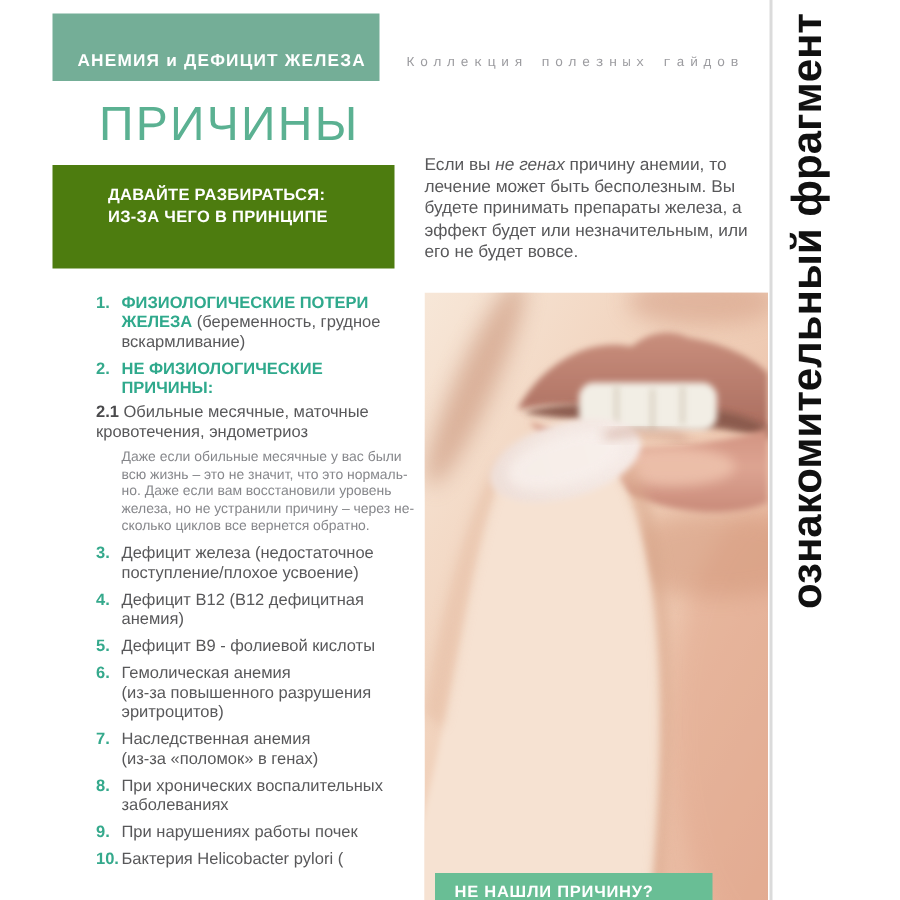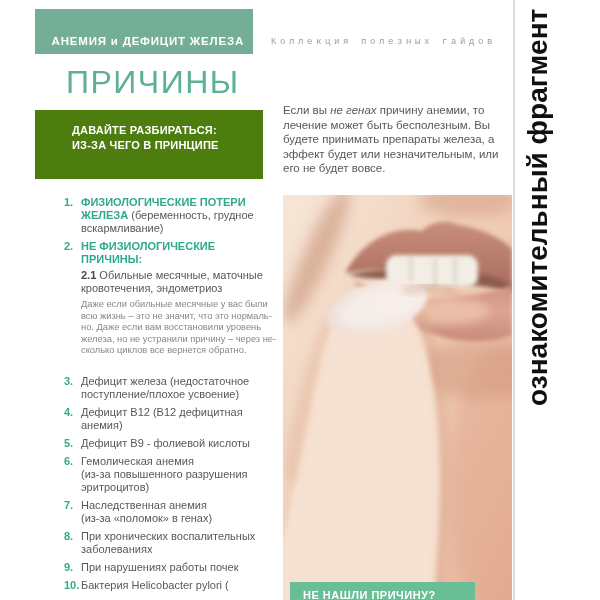--- a/index.html
+++ b/index.html
@@ -31,24 +31,24 @@
   }
   .photo{position:absolute;left:283px;top:195px;width:229px;height:405px;}
   .causes{
     position:absolute;left:64px;top:196px;width:218px;font-size:11px;line-height:13px;color:#58585a;
   }
   .row{display:flex;margin-bottom:5px;}
   .row .num{width:17px;flex:none;font-weight:bold;color:#35a98c;}
   .row .body{flex:1;white-space:pre-line;}
   .green-strong{color:#2fa98c;font-weight:bold;}
   .mb3{margin-bottom:3px;}
-  .subitem{margin-left:17px;margin-bottom:4px;white-space:pre-line;}
+  .subitem{margin-bottom:4px;white-space:pre-line;}
   .subnum{font-weight:bold;color:#4a4a4c;}
   .note{
-    margin-left:17px;margin-bottom:18px;font-size:9.3px;line-height:11.5px;color:#86878b;white-space:pre-line;
+    margin-left:17px;margin-bottom:6px;font-size:9.3px;line-height:11.5px;color:#86878b;white-space:pre-line;
   }
   .footer-green{
     position:absolute;left:290px;top:582px;width:185px;height:30px;background:#69be95;
     box-sizing:border-box;padding:7px 0 0 13px;color:#ffffff;font-size:11px;font-weight:bold;letter-spacing:0.5px;
   }
   .page-edge{position:absolute;left:513px;top:0;width:2px;height:600px;background:#dbdbdb;}
   .watermark{
     position:absolute;left:516px;top:20px;width:44px;height:375px;
     display:flex;align-items:center;justify-content:center;
     writing-mode:vertical-rl;transform:rotate(180deg);

